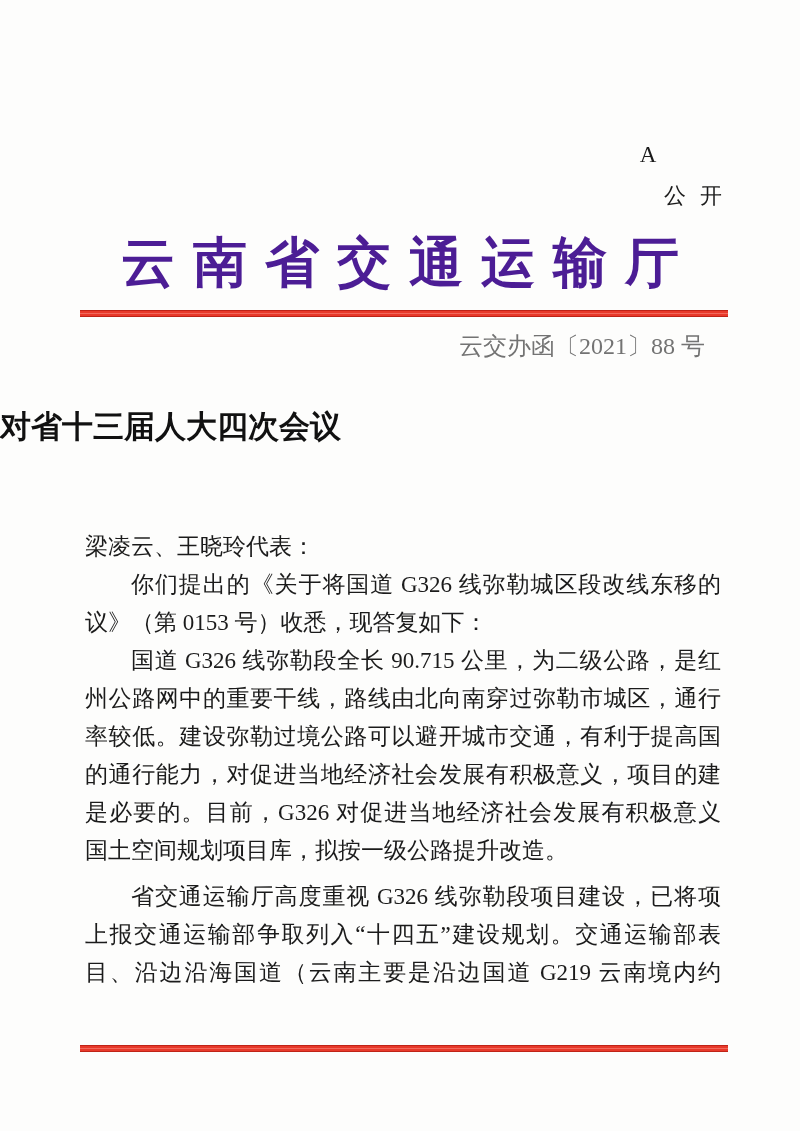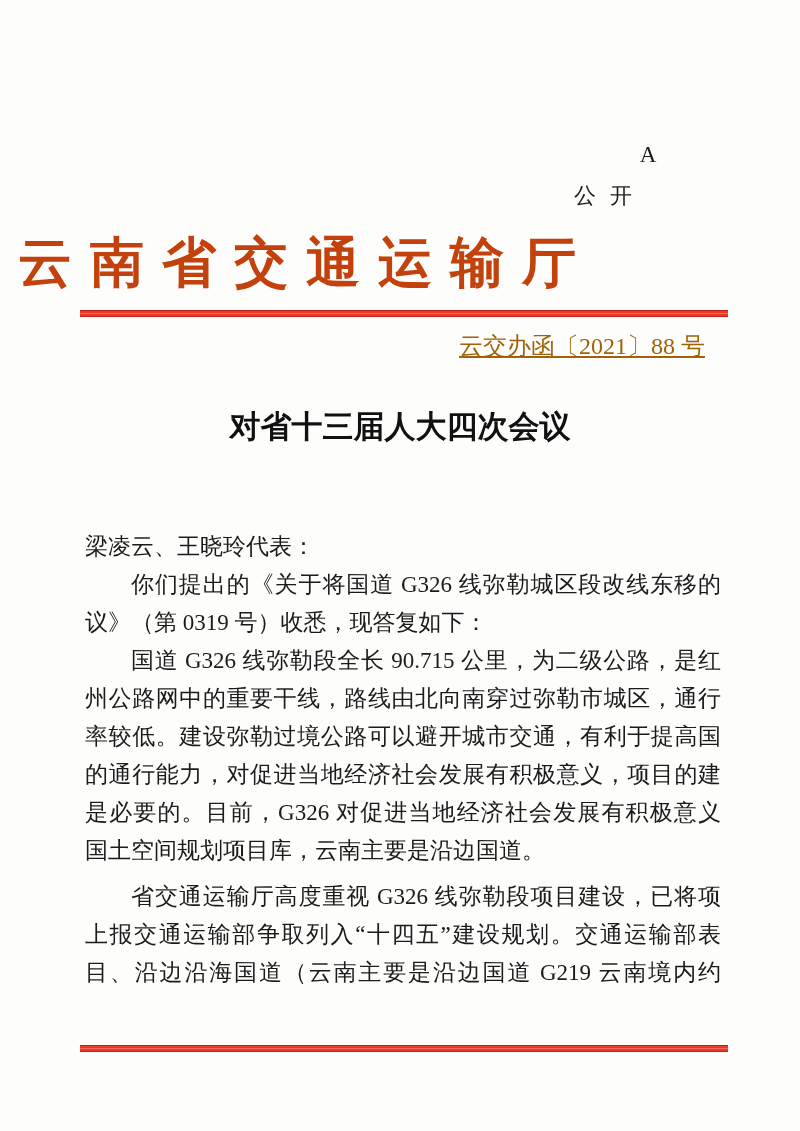--- a/index.html
+++ b/index.html
@@ -16,36 +16,36 @@
   .grade {
     position: absolute;
     top: 141px; left: 560px; width: 176px;
     text-align: center;
     font-size: 23px;
     line-height: 28px;
   }
   .disclosure {
     position: absolute;
     top: 182px; left: 560px; width: 176px;
-    text-align: left;
+    text-align: right;
     font-size: 22px;
     letter-spacing: 14px;
     text-indent: 14px;
     line-height: 28px;
   }
 
   .agency {
     position: absolute;
     top: 230px; left: 0; width: 100%;
     margin: 0;
-    text-align: left;
+    text-align: center;
     font-size: 54px;
     line-height: 66px;
     font-weight: bold;
-    color: #c2410c;
+    color: #4c1d95;
     letter-spacing: 18px;
     text-indent: 18px;
     font-family: "Liberation Serif", "DejaVu Serif", serif;
   }
 
   .rule {
     position: absolute;
     left: 80px;
     width: 648px;
     height: 7px;
@@ -59,28 +59,26 @@
     );
   }
   .rule-top { top: 310px; }
   .rule-bottom { top: 1045px; }
 
   .doc-number {
     position: absolute;
     top: 330px; right: 95px;
     font-size: 24px;
     line-height: 32px;
-    color: #a16207;
-    text-decoration: underline;
+    color: #737373;
   }
 
   .doc-title {
     position: absolute;
     top: 402px; left: 0; width: 100%;
-    text-align: center;
     font-size: 31px;
     line-height: 50px;
     font-weight: bold;
     color: #111;
   }
 
   .body-text {
     position: absolute;
     top: 528px; left: 85px;
     width: 636px;
@@ -116,27 +114,27 @@
 
   <div class="doc-number">云交办函〔2021〕88 号</div>
 
   <div class="doc-title">
     <div>对省十三届人大四次会议</div>
   </div>
 
   <div class="body-text">
     <div class="line">梁凌云、王晓玲代表：</div>
     <div class="line indent justify">你们提出的《关于将国道 G326 线弥勒城区段改线东移的建</div>
-    <div class="line">议》（第 0319 号）收悉，现答复如下：</div>
+    <div class="line">议》（第 0153 号）收悉，现答复如下：</div>
     <div class="line indent justify">国道 G326 线弥勒段全长 90.715 公里，为二级公路，是红河</div>
     <div class="line justify">州公路网中的重要干线，路线由北向南穿过弥勒市城区，通行效</div>
     <div class="line justify">率较低。建设弥勒过境公路可以避开城市交通，有利于提高国道</div>
     <div class="line justify">的通行能力，对促进当地经济社会发展有积极意义，项目的建设</div>
     <div class="line justify">是必要的。目前，G326 对促进当地经济社会发展有积极意义</div>
-    <div class="line">国土空间规划项目库，云南主要是沿边国道。</div>
+    <div class="line">国土空间规划项目库，拟按一级公路提升改造。</div>
     <div class="line indent justify para-gap">省交通运输厅高度重视 G326 线弥勒段项目建设，已将项目</div>
     <div class="line justify">上报交通运输部争取列入“十四五”建设规划。交通运输部表示，</div>
     <div class="line justify">目、沿边沿海国道（云南主要是沿边国道 G219 云南境内约 1300</div>
   </div>
 
   <div class="rule rule-bottom"></div>
 
 </div>
 
 </body></html>

